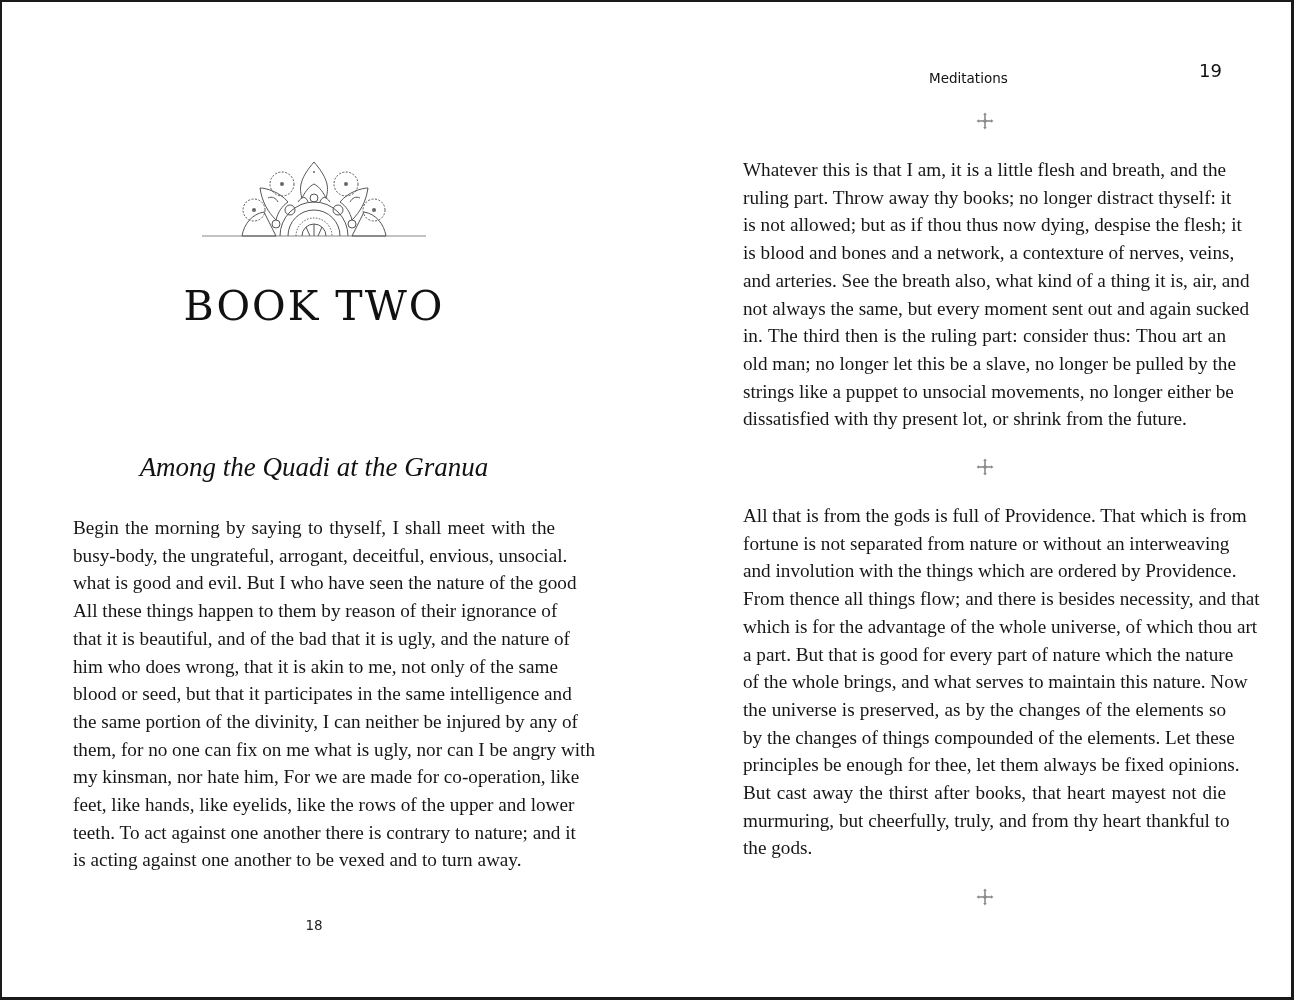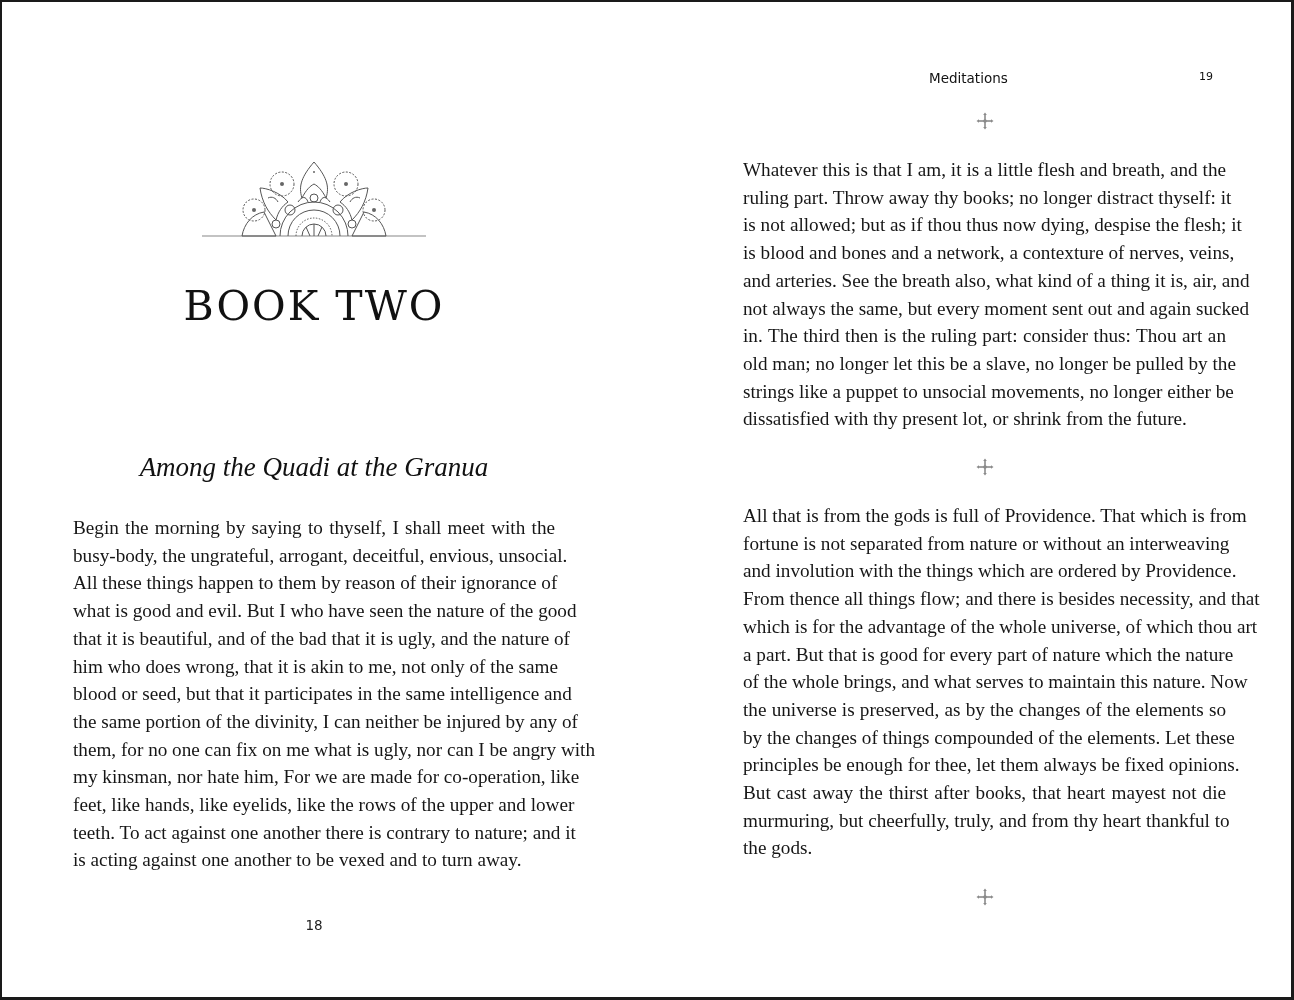--- a/index.html
+++ b/index.html
@@ -42,22 +42,22 @@
 
     .folio-left {
       position: absolute; left: 0; width: 624px; top: 915px; text-align: center;
       font-family: "DejaVu Sans", sans-serif; font-size: 13.5px; color: #222;
     }
     .running-head {
       position: absolute; left: 280px; top: 68px;
       font-family: "DejaVu Sans", sans-serif; font-size: 13.5px; color: #111;
     }
     .folio-right {
-      position: absolute; left: 550px; top: 68px;
-      font-family: "DejaVu Sans", sans-serif; font-size: 11px; color: #111;
+      position: absolute; left: 550px; top: 58px;
+      font-family: "DejaVu Sans", sans-serif; font-size: 18px; color: #111;
     }
     .fleuron { position: absolute; width: 18px; height: 18px; }
     .fleuron svg { display: block; }
   </style>
 </head>
 <body>
 
 <div class="frame">
 
   <div class="page page-left">
@@ -107,22 +107,22 @@
         </g>
       </svg>
     </div>
 
     <div class="book-title">BOOK TWO</div>
     <div class="subtitle">Among the Quadi at the Granua</div>
 
     <p class="body-text left-body">
       <span class="line">Begin the morning by saying to thyself, I shall meet with the</span>
       <span class="line">busy-body, the ungrateful, arrogant, deceitful, envious, unsocial.</span>
+      <span class="line">what is good and evil. But I who have seen the nature of the good</span>
       <span class="line">All these things happen to them by reason of their ignorance of</span>
-      <span class="line">what is good and evil. But I who have seen the nature of the good</span>
       <span class="line">that it is beautiful, and of the bad that it is ugly, and the nature of</span>
       <span class="line">him who does wrong, that it is akin to me, not only of the same</span>
       <span class="line">blood or seed, but that it participates in the same intelligence and</span>
       <span class="line">the same portion of the divinity, I can neither be injured by any of</span>
       <span class="line">them, for no one can fix on me what is ugly, nor can I be angry with</span>
       <span class="line">my kinsman, nor hate him, For we are made for co-operation, like</span>
       <span class="line">feet, like hands, like eyelids, like the rows of the upper and lower</span>
       <span class="line">teeth. To act against one another there is contrary to nature; and it</span>
       <span class="line last">is acting against one another to be vexed and to turn away.</span>
     </p>

